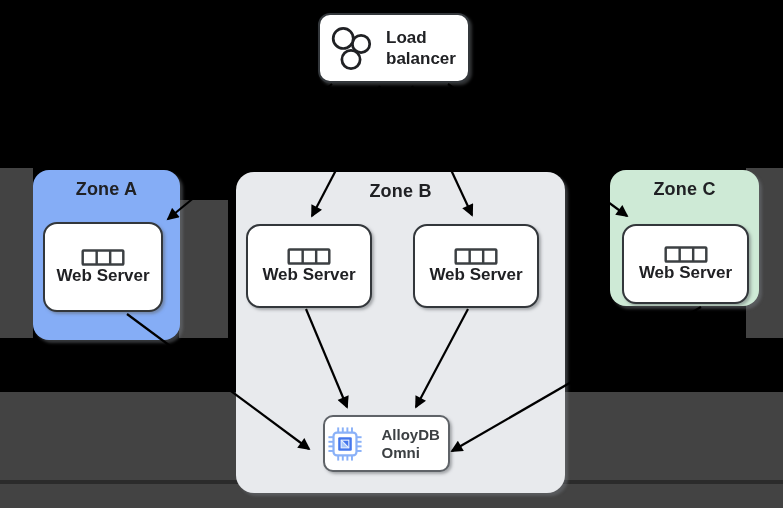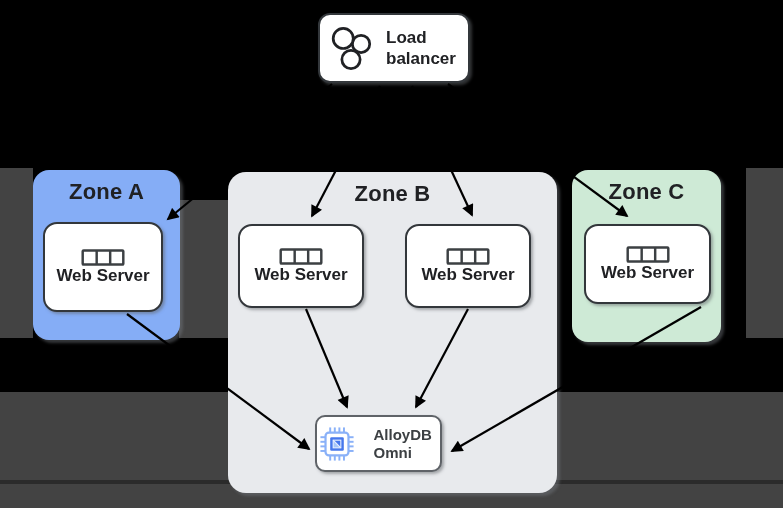--- a/index.html
+++ b/index.html
@@ -9,24 +9,24 @@
     font-family:"Liberation Sans",sans-serif;
   }
   
   .bg-patch{position:absolute;background:var(--panel-gray,#434343);z-index:0;}
   .bg-line{position:absolute;background:var(--panel-line,#2b2b2b);z-index:0;}
 
   
   .zone{position:absolute;z-index:1;border-radius:16px;
         box-shadow:3px 3px 3px rgba(118,122,128,0.45);}
   .zone-a{left:33px;top:170px;width:147px;height:170px;background:var(--zone-a,#85ADF6);}
-  .zone-b{left:228px;top:172px;width:329px;height:321px;background:var(--zone-b,#E8EAED);border-radius:18px;}
-  .zone-c{left:572px;top:170px;width:149px;height:172px;background:var(--zone-c,#CEEAD6);}
+  .zone-b{left:236px;top:172px;width:329px;height:321px;background:var(--zone-b,#E8EAED);border-radius:18px;}
+  .zone-c{left:610px;top:170px;width:149px;height:136px;background:var(--zone-c,#CEEAD6);}
   .zone-title{
-    text-align:center;margin-top:9px;font-size:22px;font-weight:bold;
+    text-align:center;margin-top:9px;font-size:18px;font-weight:bold;
     color:var(--text,#202124);letter-spacing:.2px;
   }
 
   
   .card{
     position:absolute;background:var(--box-bg,#fff);
     border:2.5px solid #33373b;border-radius:14px;
     box-shadow:2px 2px 3px rgba(95,99,104,0.5);
     display:flex;align-items:center;justify-content:center;
     box-sizing:border-box;

